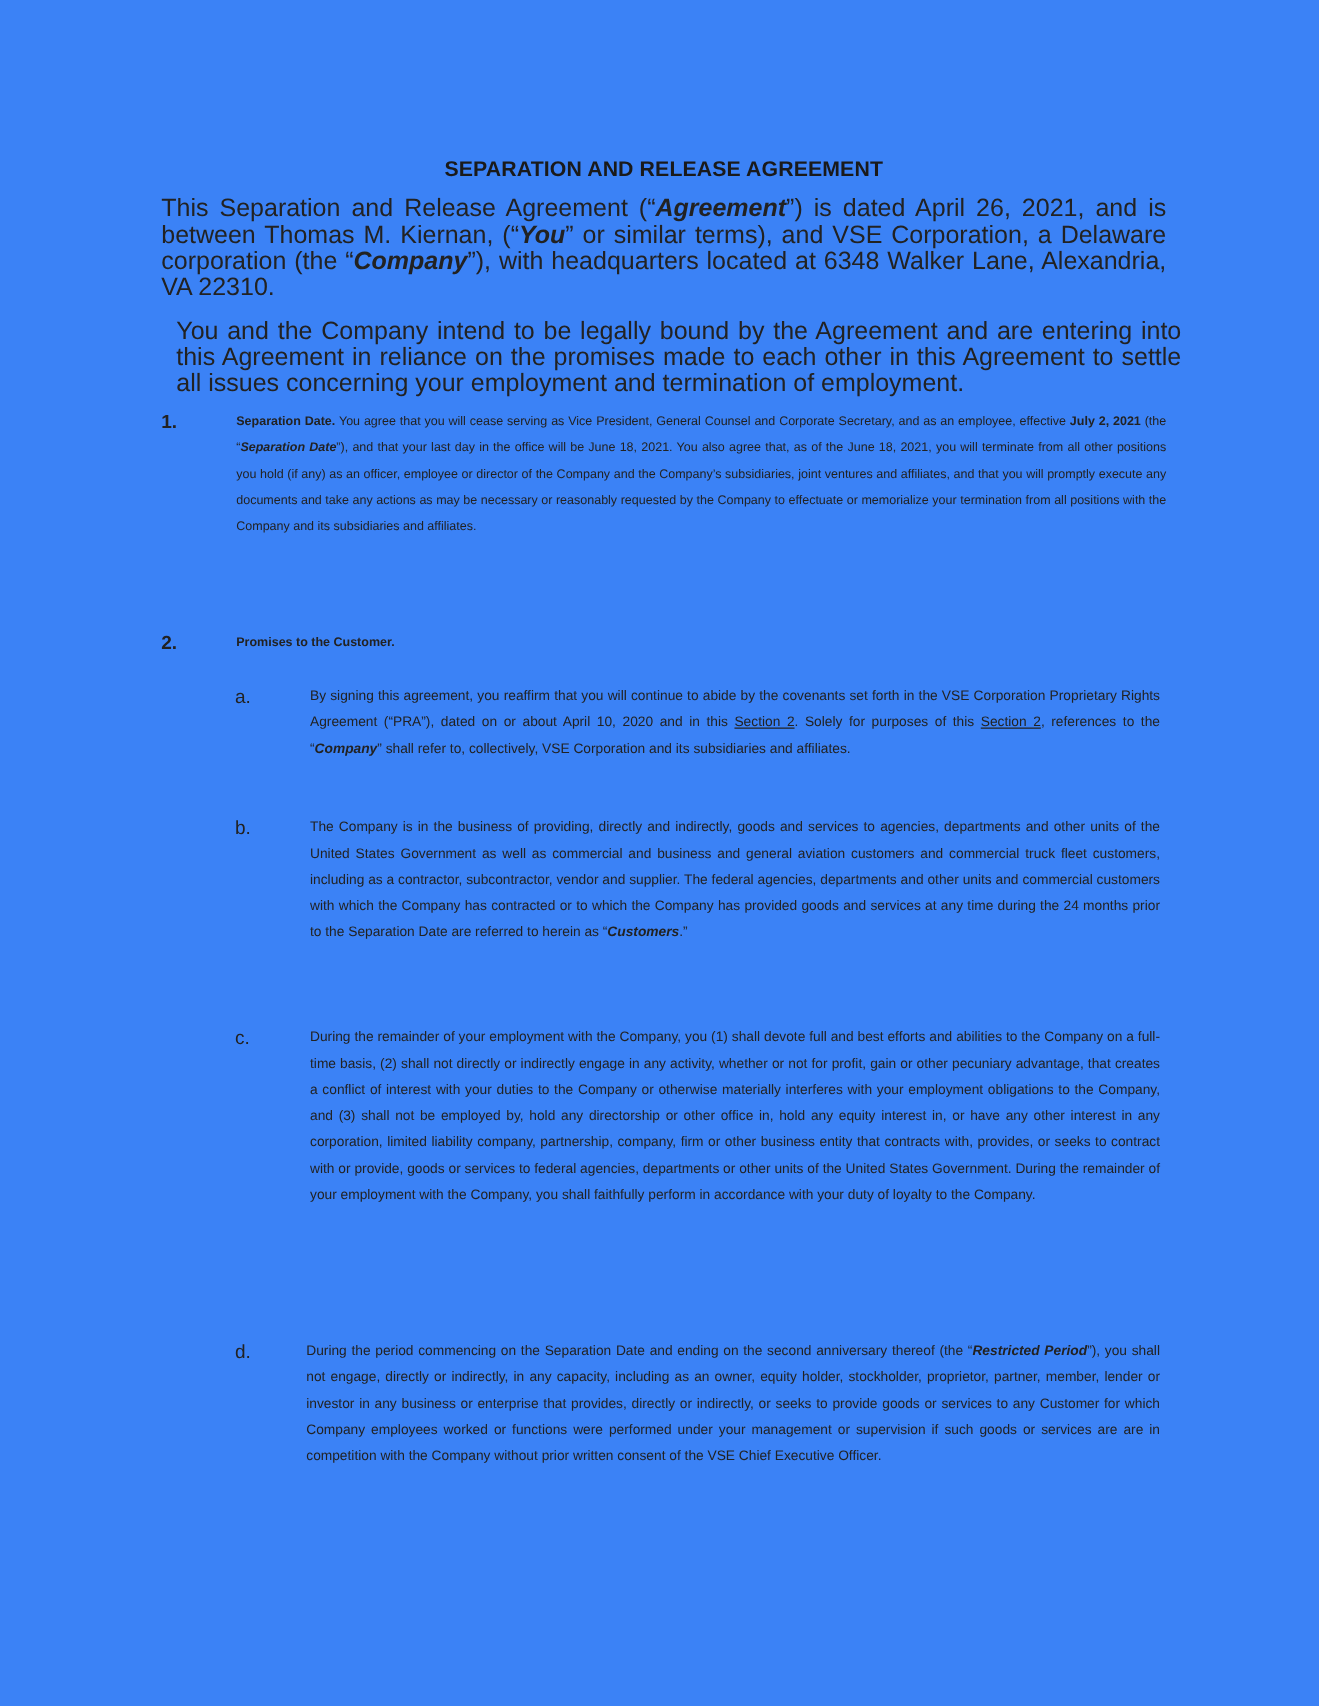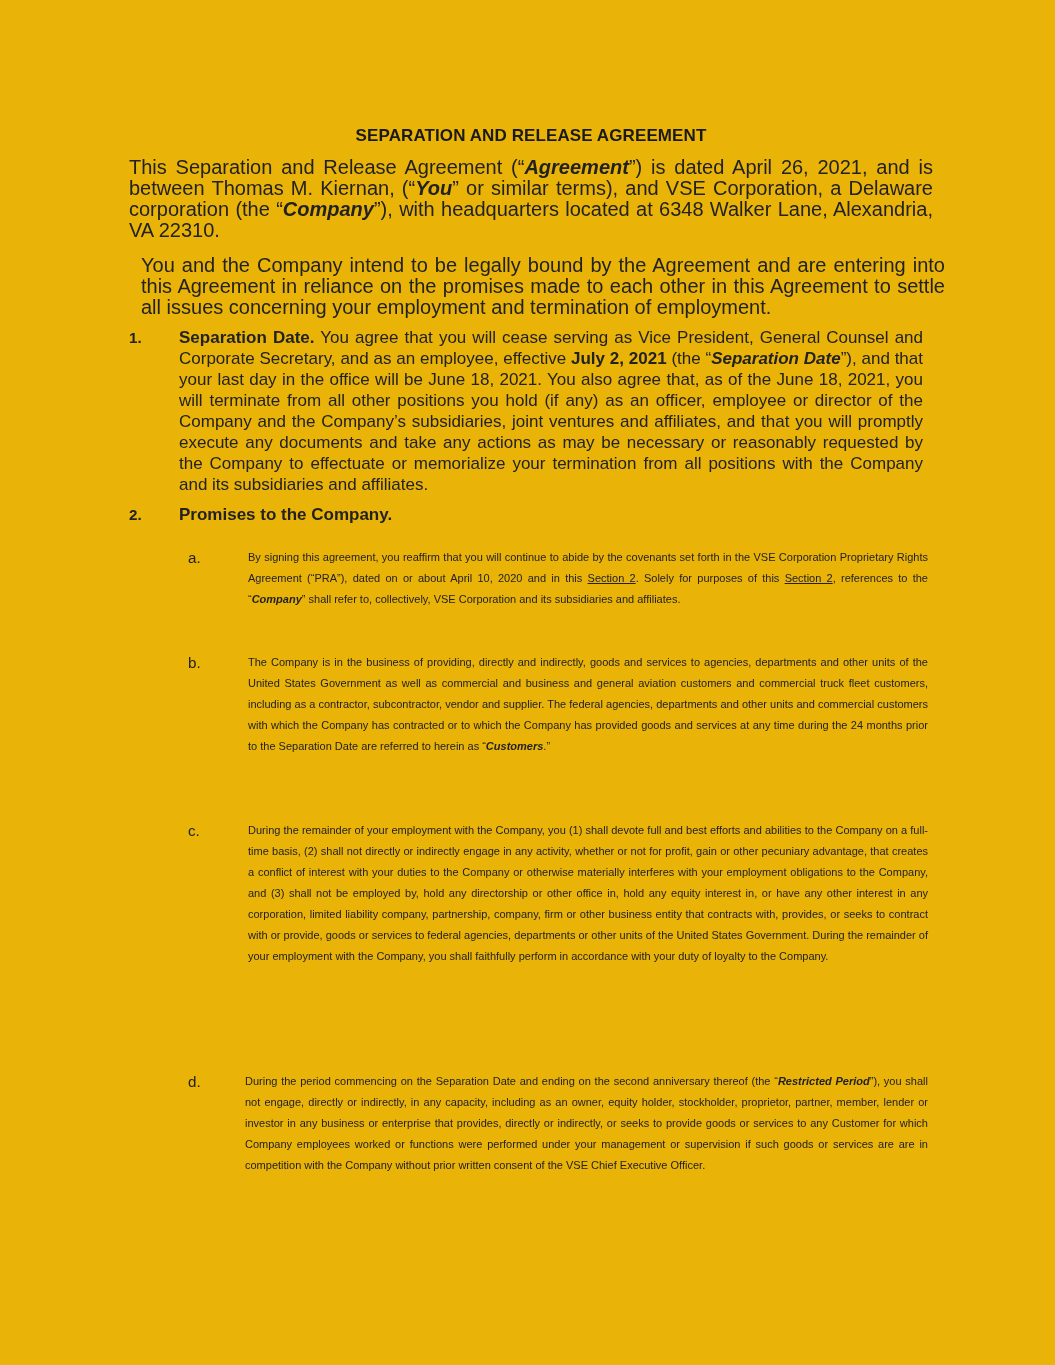--- a/index.html
+++ b/index.html
@@ -13,21 +13,21 @@
     position: relative;
     overflow: hidden;
     font-family: "Liberation Sans Narrow", "Liberation Sans", "DejaVu Sans Condensed", sans-serif;
     color: #1e1e1e;
   }
   .page {
     position: absolute;
     left: 0; top: 0;
     width: 1055px;
     height: 1365px;
-    background: #eab308;
+    background: #3b82f6;
   }
   .title {
     position: absolute;
     top: 126px;
     left: 0;
     width: 1062px;
     text-align: center;
     font-weight: bold;
     font-size: 17px;
     letter-spacing: 0.1px;
@@ -46,23 +46,23 @@
   .num {
     position: absolute;
     left: 129px;
     font-size: 15.2px;
     font-weight: bold;
     line-height: 21px;
     color: #222;
   }
   .sect-body {
     position: absolute;
-    left: 179px;
+    left: 189px;
     width: 744px;
-    font-size: 17px;
+    font-size: 10px;
     line-height: 21px;
     text-align: justify;
     text-align-last: left;
     color: #222;
   }
   .sub-letter {
     position: absolute;
     left: 188px;
     font-size: 15.2px;
     line-height: 21px;
@@ -91,21 +91,21 @@
   <div class="title">SEPARATION AND RELEASE AGREEMENT</div>
 
   <p class="para" style="top:157px;margin:0;"><span>This Separation and Release Agreement (“</span><span class="bi">Agreement</span><span>”) is dated April 26, 2021, and is between Thomas M. Kiernan, (“</span><span class="bi">You</span><span>” or similar terms), and VSE Corporation, a Delaware corporation (the “</span><span class="bi">Company</span><span>”), with headquarters located at 6348 Walker Lane, Alexandria, VA 22310.</span></p>
 
   <p class="para" style="top:243px;margin:12px;">You and the Company intend to be legally bound by the Agreement and are entering into this Agreement in reliance on the promises made to each other in this Agreement to settle all issues concerning your employment and termination of employment.</p>
 
   <div class="num" style="top:327px;">1.</div>
   <p class="sect-body" style="top:327px;margin:0;"><span class="b">Separation Date.</span><span> You agree that you will cease serving as Vice President, General Counsel and Corporate Secretary, and as an employee, effective </span><span class="b">July 2, 2021</span><span> (the “</span><span class="bi">Separation Date</span><span>”), and that your last day in the office will be June 18, 2021.  You also agree that, as of the June 18, 2021, you will terminate from all other positions you hold (if any) as an officer, employee or director of the Company and the Company’s subsidiaries, joint ventures and affiliates, and that you will promptly execute any documents and take any actions as may be necessary or reasonably requested by the Company to effectuate or memorialize your termination from all positions with the Company and its subsidiaries and affiliates.</span></p>
 
   <div class="num" style="top:504px;">2.</div>
-  <div class="sect-body" style="top:504px;font-weight:bold;">Promises to the Company.</div>
+  <div class="sect-body" style="top:504px;font-weight:bold;">Promises to the Customer.</div>
 
   <div class="sub-letter" style="top:547px;">a.</div>
   <p class="sub-body" style="top:547px;margin:0;"><span>By signing this agreement, you reaffirm that you will continue to abide by the covenants set forth in the VSE Corporation Proprietary Rights Agreement (“PRA”), dated on or about April 10, 2020 and in this </span><span class="u">Section 2</span><span>.  Solely for purposes of this </span><span class="u">Section 2</span><span>, references to the “</span><span class="bi">Company</span><span>” shall refer to, collectively, VSE Corporation and its subsidiaries and affiliates.</span></p>
 
   <div class="sub-letter" style="top:652px;">b.</div>
   <p class="sub-body" style="top:652px;margin:0;"><span>The Company is in the business of providing, directly and indirectly, goods and services to agencies, departments and other units of the United States Government as well as commercial and business and general aviation customers and commercial truck fleet customers, including as a contractor, subcontractor, vendor and supplier.  The federal agencies, departments and other units and commercial customers with which the Company has contracted or to which the Company has provided goods and services at any time during the 24 months prior to the Separation Date are referred to herein as “</span><span class="bi">Customers</span><span>.”</span></p>
 
   <div class="sub-letter" style="top:820px;">c.</div>
   <p class="sub-body" style="top:820px;margin:0;">During the remainder of your employment with the Company, you (1) shall devote full and best efforts and abilities to the Company on a full-time basis, (2) shall not directly or indirectly engage in any activity, whether or not for profit, gain or other pecuniary advantage, that creates a conflict of interest with your duties to the Company or otherwise materially interferes with your employment obligations to the Company, and (3) shall not be employed by, hold any directorship or other office in, hold any equity interest in, or have any other interest in any corporation, limited liability company, partnership, company, firm or other business entity that contracts with, provides, or seeks to contract with or provide, goods or services to federal agencies, departments or other units of the United States Government.  During the remainder of your employment with the Company, you shall faithfully perform in accordance with your duty of loyalty to the Company.</p>
 

